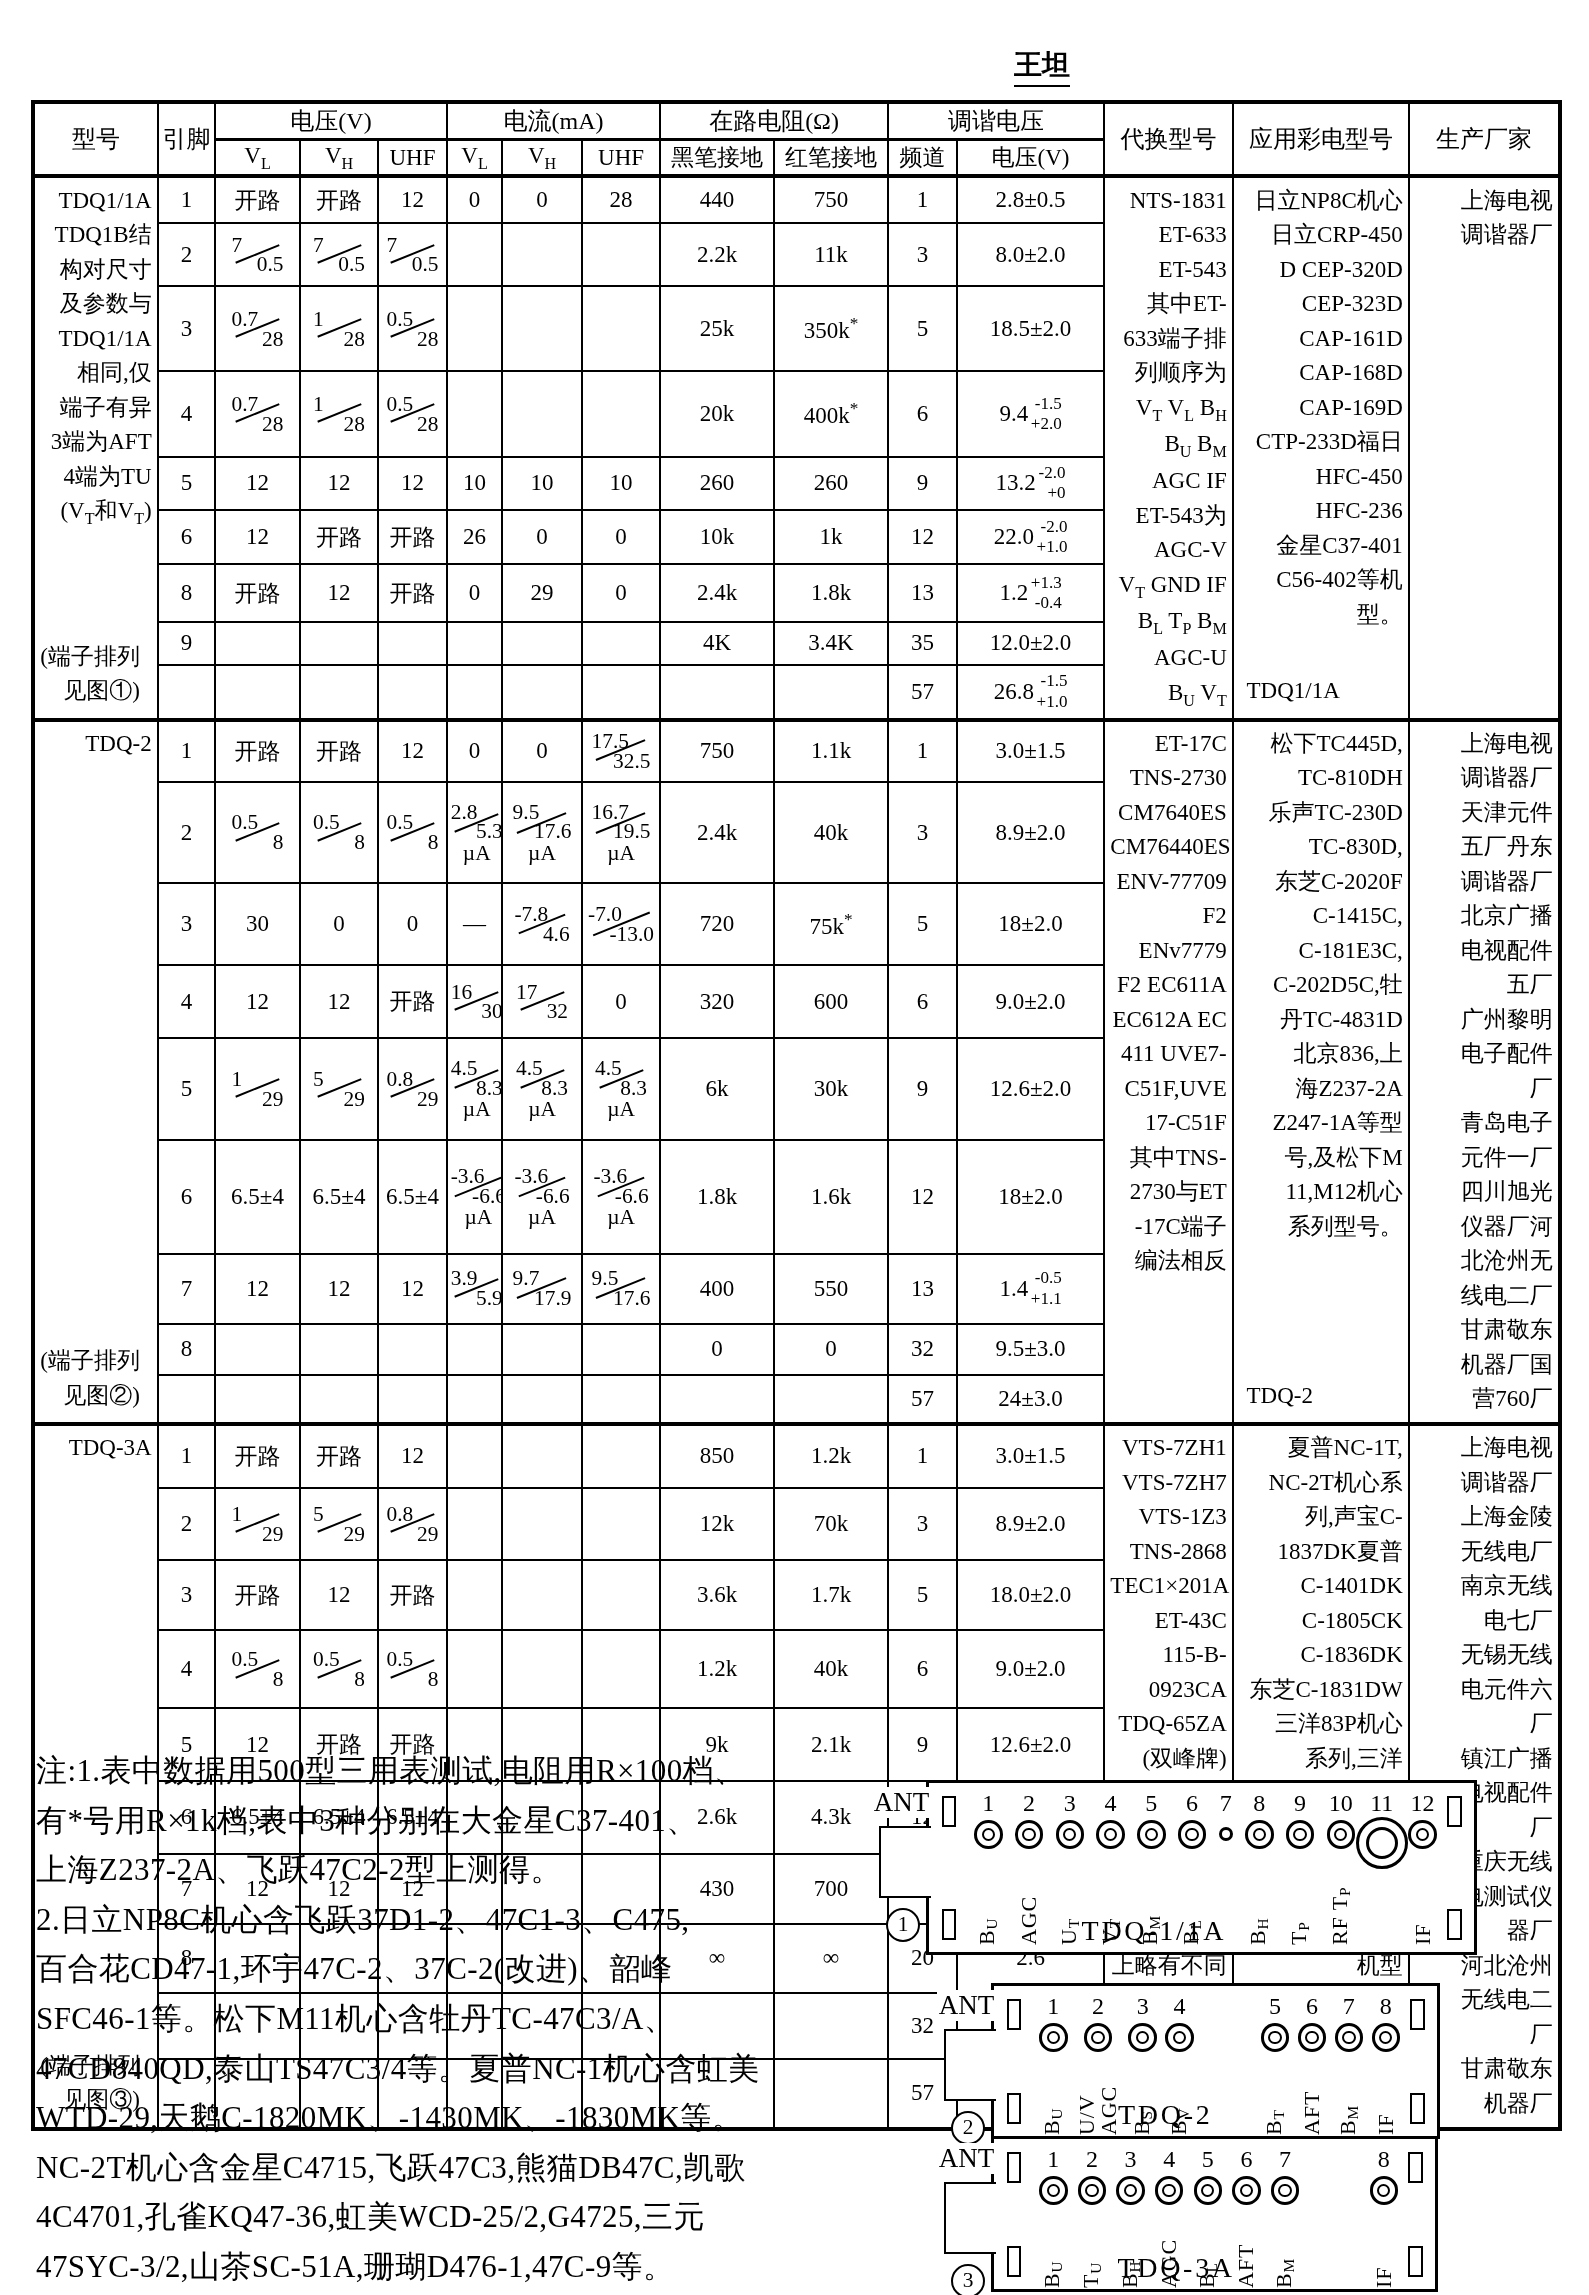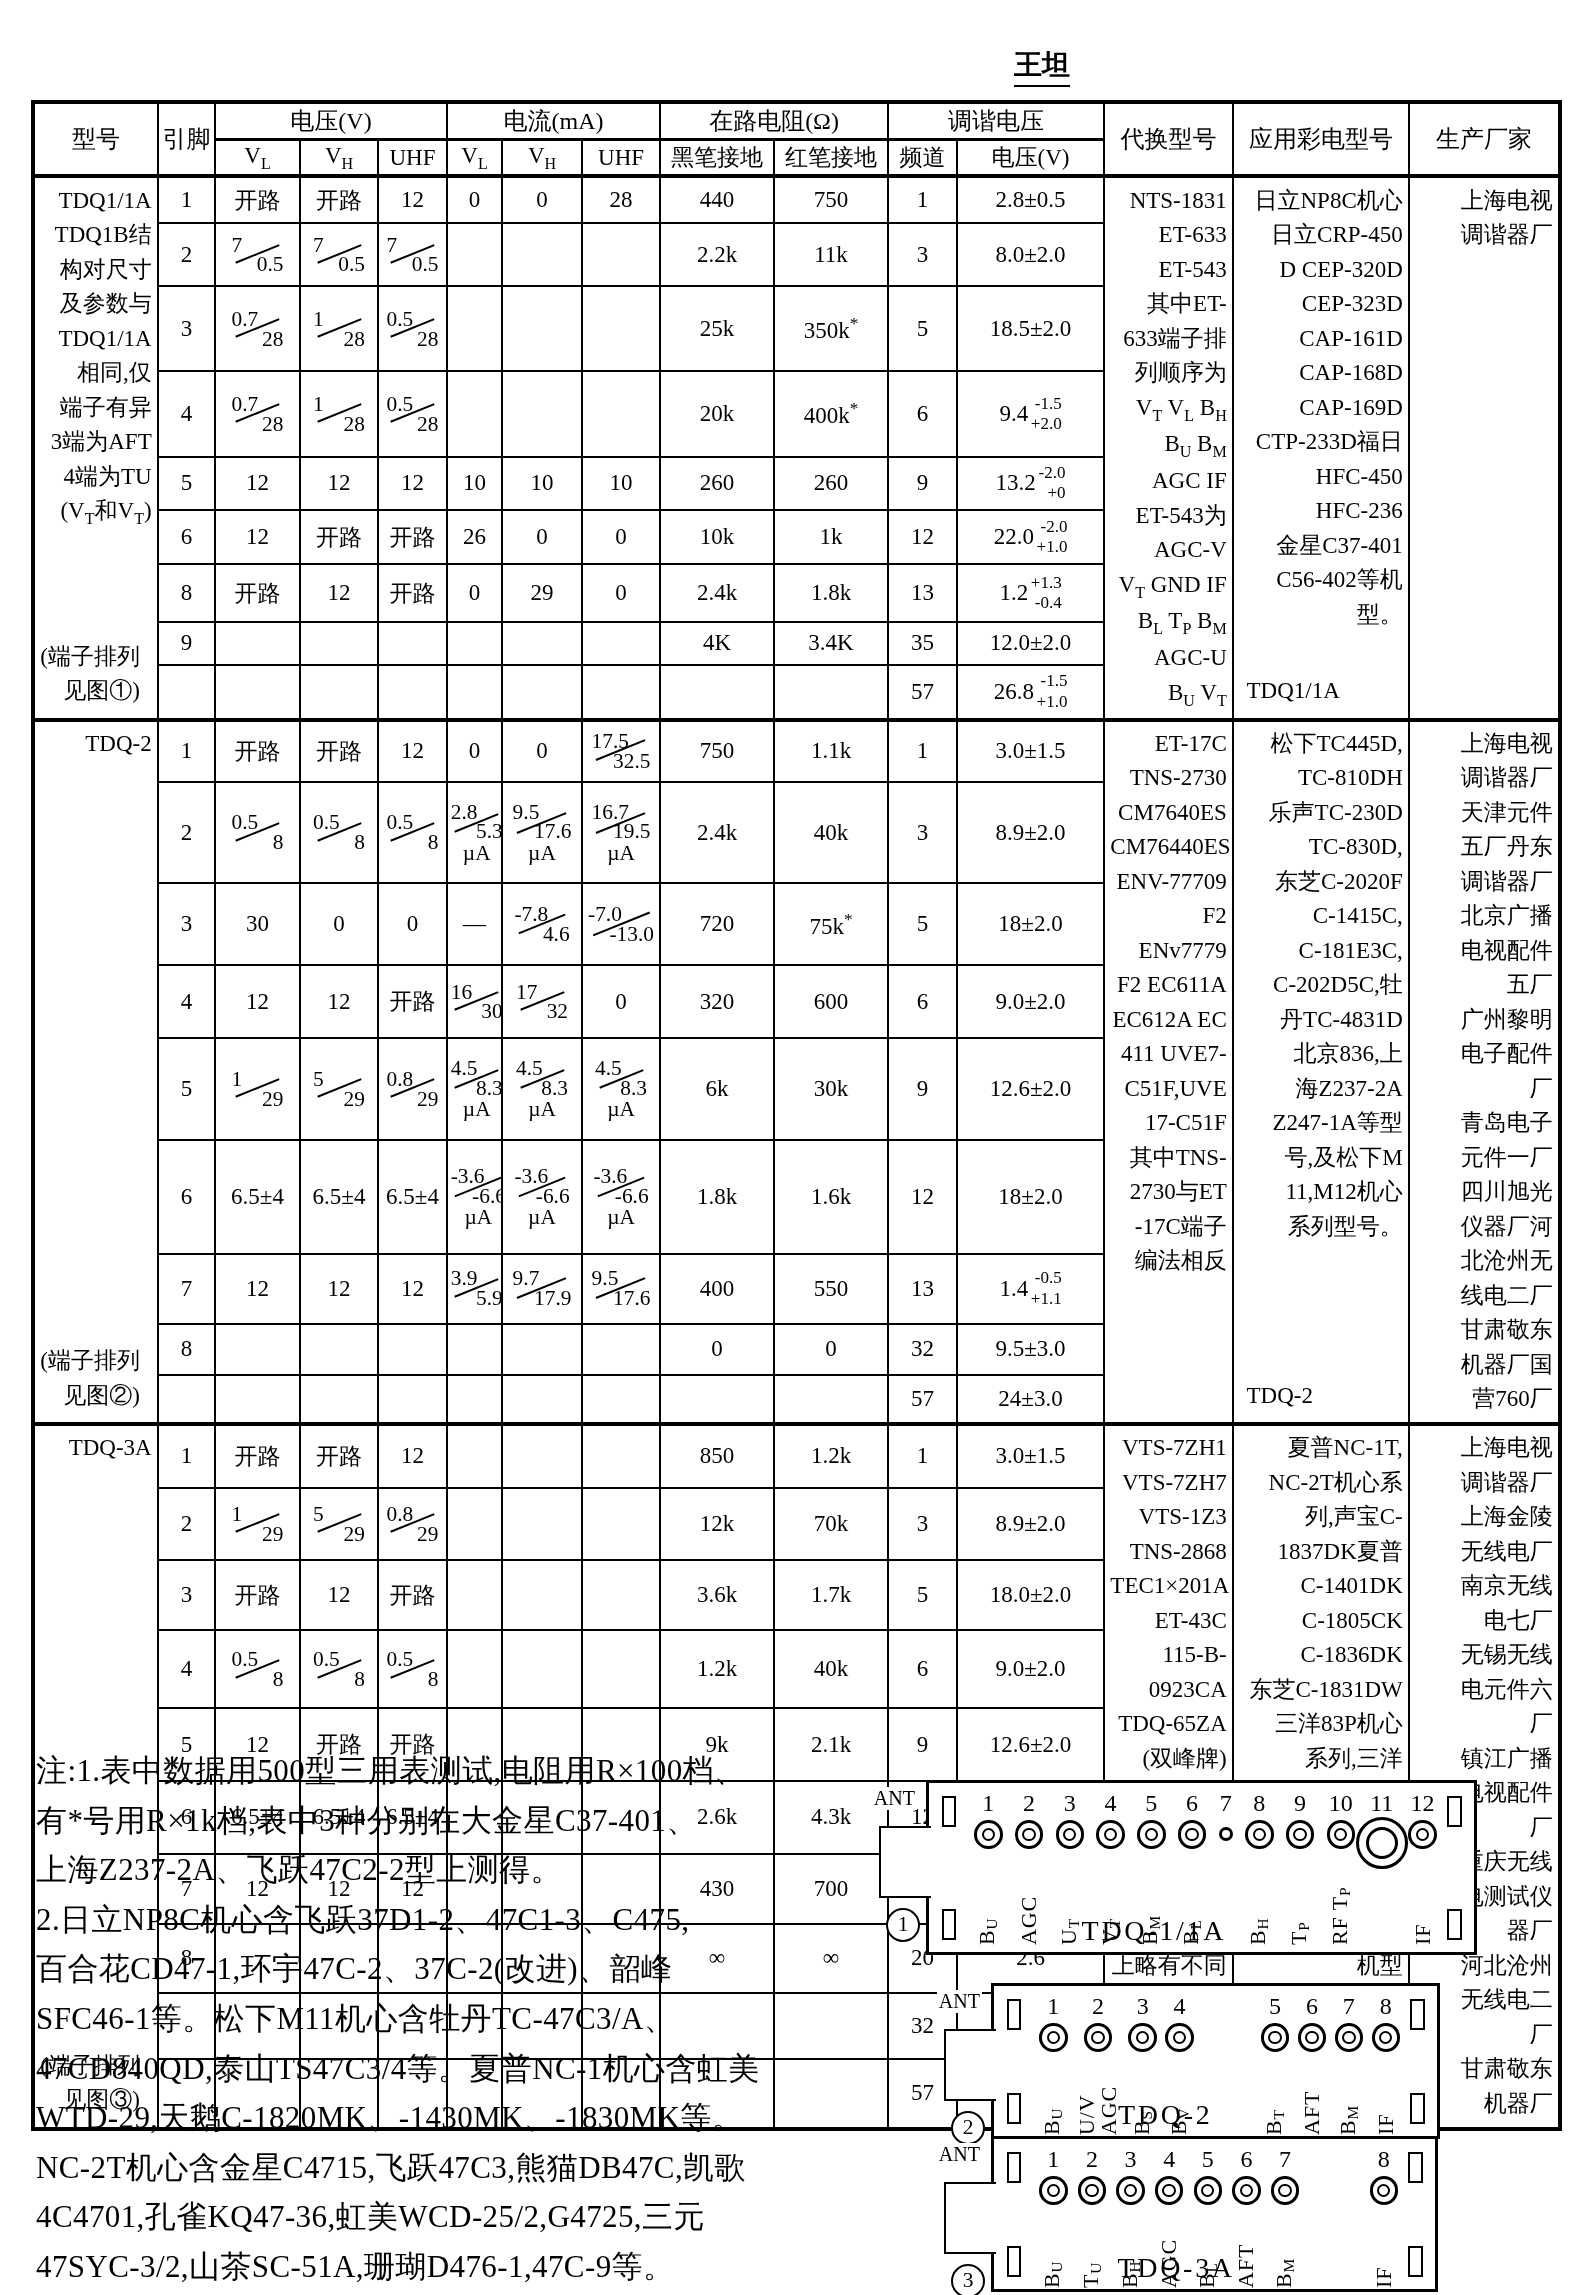--- a/index.html
+++ b/index.html
@@ -32,21 +32,21 @@
 .tol .ts{display:inline-flex;flex-direction:column;font-size:17px;line-height:1.2;text-align:right;}
 .tol .ts i{font-style:normal;}
 
 .notes{position:absolute;left:36px;top:1746px;width:815px;font-size:31px;line-height:1.6;
   white-space:pre-line;letter-spacing:0.4px;}
 
 .dg{position:absolute;border:3.6px solid #000;background:#fff;}
 .dg0{left:926px;top:1780px;width:545px;height:169px;}
 .dg1{left:991px;top:1983px;width:443px;height:150px;}
 .dg2{left:991px;top:2136px;width:441px;height:150px;}
-.dg .antlabel{position:absolute;font-size:20px;left:-57px;top:3.6px;background:#fff;padding:0 1.8px;}
+.dg .antlabel{position:absolute;font-size:27px;left:-57px;top:3.6px;background:#fff;padding:0 1.8px;}
 .dg .antbox{position:absolute;left:-50px;top:43px;width:50px;height:68px;border:2.7px solid #000;border-right:none;background:#fff;}
 .dg .badge{position:absolute;left:-43px;top:125px;width:30px;height:30px;border:2.2px solid #000;border-radius:50%;
   font-size:21.4px;line-height:28.5px;text-align:center;background:#fff;}
 .dg .hole{position:absolute;width:10.7px;height:27px;border:2.7px solid #000;}
 .dg .hole.tl{left:12.5px;top:12.5px}.dg .hole.tr{right:12.5px;top:12.5px}
 .dg .hole.bl{left:12.5px;bottom:12.5px}.dg .hole.br{right:12.5px;bottom:12.5px}
 .dg .pins{position:absolute;left:45px;right:37px;top:7.1px;display:flex;justify-content:space-between;align-items:flex-start;}
 .pin{display:flex;flex-direction:column;align-items:center;}
 .pin .pn{font-size:24px;height:30px;}
 .pin .pc{width:28.5px;height:28.5px;border:3.1px solid #000;border-radius:50%;display:flex;align-items:center;justify-content:center;box-sizing:border-box;background:#fff;}

